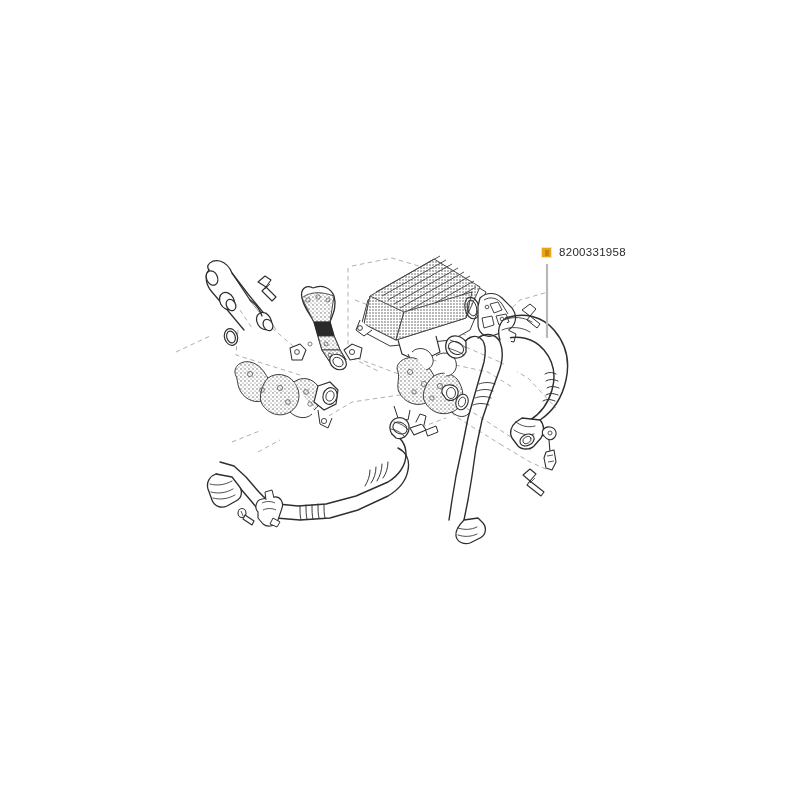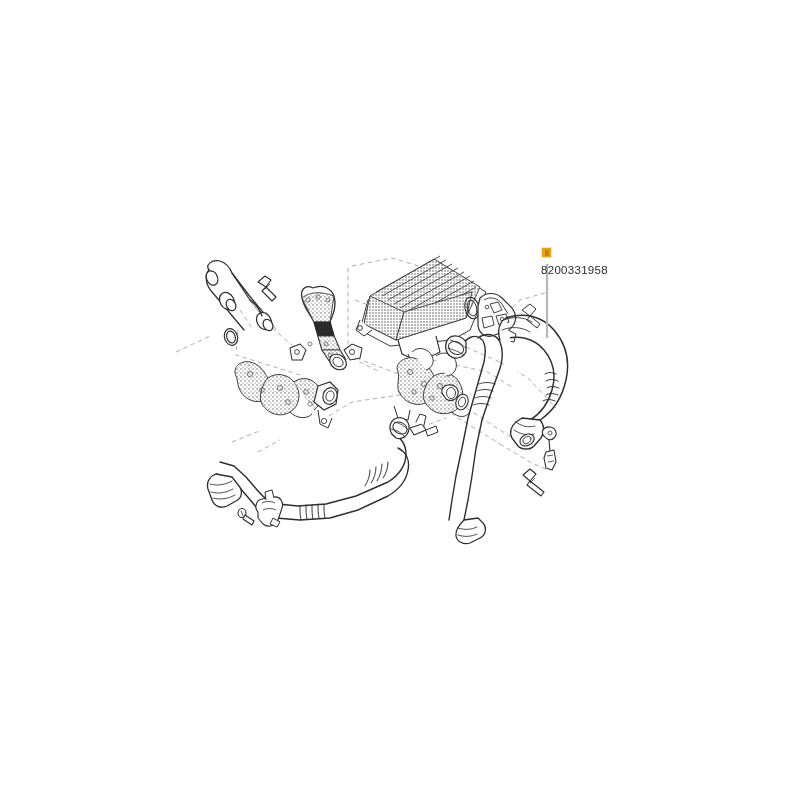--- a/index.html
+++ b/index.html
@@ -35,21 +35,20 @@
     width: 800px;
     height: 800px;
     pointer-events: none;
   }
   .callout {
     position: absolute;
     display: flex;
     align-items: flex-start;
     gap: 7px;
     pointer-events: auto;
-    flex-direction: column;
   }
   .callout-marker {
     width: 11px;
     height: 11px;
     background: #e8a317;
     border: 1px solid #f7e6b0;
     box-sizing: border-box;
     position: relative;
     flex: 0 0 auto;
   }

